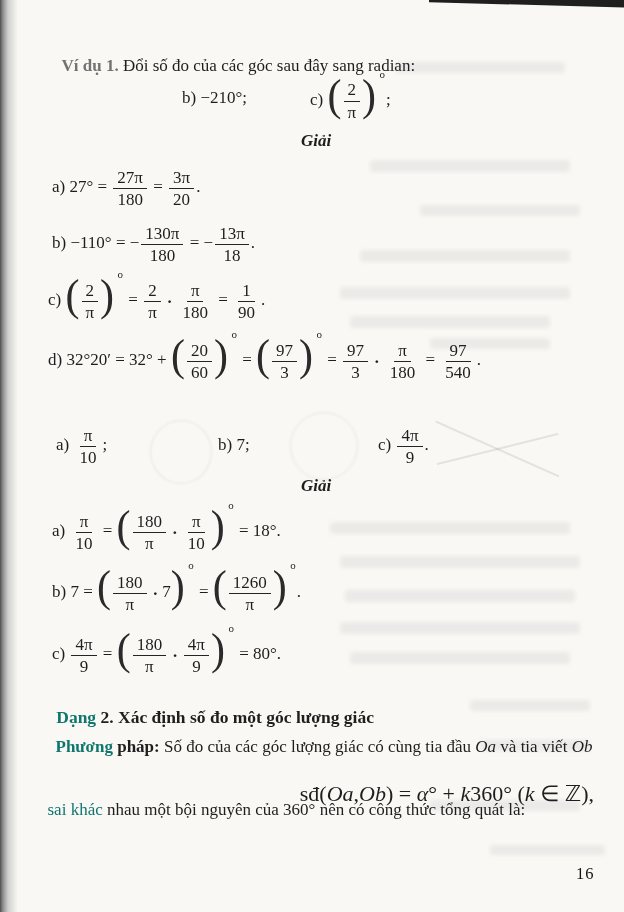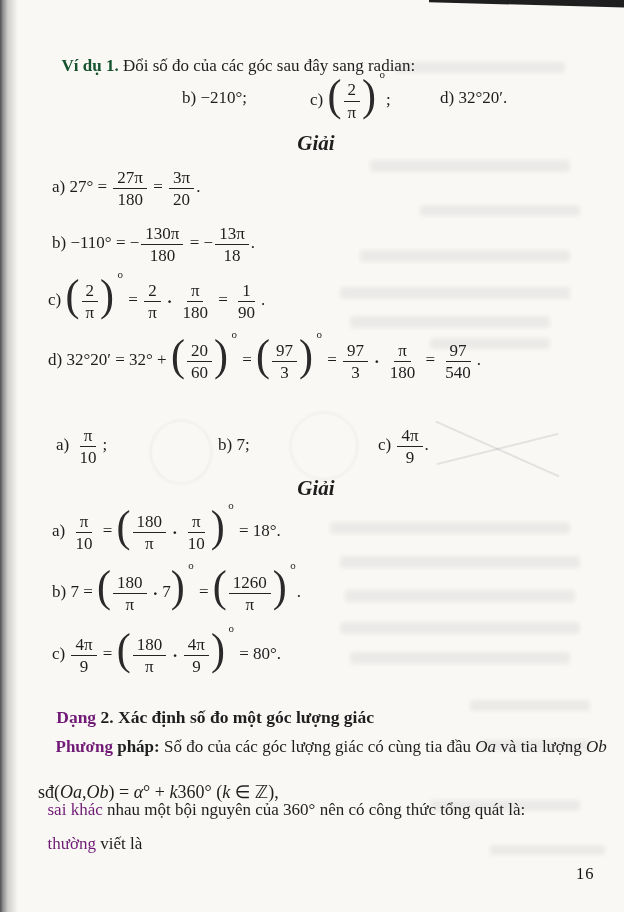--- a/index.html
+++ b/index.html
@@ -5,37 +5,37 @@
   html,body{margin:0;padding:0;background:#e9e8e4;}
   .page{position:relative;width:624px;height:912px;background:#f9f8f5;overflow:hidden;
         font-family:"Liberation Serif",serif;color:#1e1e1e;}
   .gutter{position:absolute;left:0;top:0;bottom:0;width:18px;
           background:linear-gradient(to right,#4f4f53 0px,#8f8f91 3px,#cfcfcd 8px,rgba(249,248,245,0) 18px);}
   .topwedge{position:absolute;top:0;right:0;width:195px;height:10px;background:#0c0c0c;
             clip-path:polygon(0 0,100% 0,100% 75%,0 22%);opacity:.92;}
   .content{position:absolute;left:38px;top:0;width:556px;height:912px;font-size:17px;}
   .tline,.mline{position:absolute;white-space:pre;}
   .h-ex{position:absolute;white-space:pre;}
-  .lbl{font-weight:bold;color:#14532d;}
-  .giai{position:absolute;left:0;width:100%;text-align:center;font-weight:bold;font-style:italic;font-size:21px;}
+  .lbl{font-weight:bold;color:#737373;}
+  .giai{position:absolute;left:0;width:100%;text-align:center;font-weight:bold;font-style:italic;font-size:17px;}
   .bold{font-weight:bold;}
   .bi{font-weight:bold;}
-  .faded{color:#701a75;}
+  .faded{color:#0f766e;}
   .mit{font-style:italic;}
   .frac{display:inline-flex;flex-direction:column;align-items:center;vertical-align:middle;
         margin:0 2px;line-height:1.12;}
   .fn{display:block;padding:0 4px 1px;border-bottom:1.4px solid #242424;}
   .fd{display:block;padding:1px 4px 0;}
   .bpw{position:relative;display:inline-block;vertical-align:middle;}
   .bpw.hs{margin-right:10px;}
   .bp{display:inline-block;font-size:42px;line-height:46px;transform:scaleY(1.06);
       font-family:"Liberation Serif",serif;color:#2a2a2a;}
   .psup{position:absolute;top:-3px;right:-9px;font-size:11px;line-height:1;}
   .mdot{display:inline-block;vertical-align:middle;margin:0 4px;font-weight:bold;line-height:normal;}
-  .formula{position:absolute;left:0;width:100%;text-align:left;white-space:pre;font-size:18px;}
+  .formula{position:absolute;left:0;width:100%;text-align:right;white-space:pre;font-size:22px;}
   .pageno{position:absolute;font-size:16.5px;letter-spacing:1px;color:#141414;}
   .bleed{position:absolute;background:rgba(125,125,130,.11);filter:blur(2px);border-radius:3px;}
   .bleedcirc{position:absolute;border:1.5px solid rgba(130,130,135,.16);border-radius:50%;filter:blur(1px);}
   .bleedline{position:absolute;height:1.5px;background:rgba(130,130,135,.18);filter:blur(.7px);}
 </style>
 </head>
 <body>
 
 <div class="page">
 
@@ -64,21 +64,20 @@
   <div class="bleed" style="left:490px;top:845px;width:115px;height:10px"></div>
 
   <div class="content">
 
     <div class="h-ex" style="top:36px;left:-2px">
       <span class="lbl">Ví dụ 1.</span><span> Đổi số đo của các góc sau đây sang radian:</span>
     </div>
 
     <div class="mline" style="top:72px;left:144px;line-height:52px"><span>b) −210°;</span></div>
     <div class="mline" style="top:72px;left:272px;line-height:52px"><span>c) </span><span class="bpw"><span class="bp">(</span></span><span class="frac"><span class="fn">2</span><span class="fd">π</span></span><span class="bpw hs"><span class="bp">)</span><span class="psup">o</span></span><span>;</span></div>
-    <div class="mline" style="top:72px;left:402px;line-height:52px"><span>d) 32°20′.</span></div>
 
     <div class="giai" style="top:131px">Giải</div>
 
     <div class="mline" style="top:162px;left:14px;line-height:50px"><span>a) 27° = </span><span class="frac"><span class="fn">27π</span><span class="fd">180</span></span><span> = </span><span class="frac"><span class="fn">3π</span><span class="fd">20</span></span><span>.</span></div>
     <div class="mline" style="top:218px;left:14px;line-height:50px"><span>b) −110° = −</span><span class="frac"><span class="fn">130π</span><span class="fd">180</span></span><span> = −</span><span class="frac"><span class="fn">13π</span><span class="fd">18</span></span><span>.</span></div>
     <div class="mline" style="top:272px;left:10px;line-height:54px"><span>c) </span><span class="bpw"><span class="bp">(</span></span><span class="frac"><span class="fn">2</span><span class="fd">π</span></span><span class="bpw hs"><span class="bp">)</span><span class="psup">o</span></span><span> = </span><span class="frac"><span class="fn">2</span><span class="fd">π</span></span><span class="mdot">·</span><span class="frac"><span class="fn">π</span><span class="fd">180</span></span><span> = </span><span class="frac"><span class="fn">1</span><span class="fd">90</span></span><span>.</span></div>
     <div class="mline" style="top:332px;left:10px;line-height:54px"><span>d) 32°20′ = 32° + </span><span class="bpw"><span class="bp">(</span></span><span class="frac"><span class="fn">20</span><span class="fd">60</span></span><span class="bpw hs"><span class="bp">)</span><span class="psup">o</span></span><span> = </span><span class="bpw"><span class="bp">(</span></span><span class="frac"><span class="fn">97</span><span class="fd">3</span></span><span class="bpw hs"><span class="bp">)</span><span class="psup">o</span></span><span> = </span><span class="frac"><span class="fn">97</span><span class="fd">3</span></span><span class="mdot">·</span><span class="frac"><span class="fn">π</span><span class="fd">180</span></span><span> = </span><span class="frac"><span class="fn">97</span><span class="fd">540</span></span><span>.</span></div>
 
 
     <div class="mline" style="top:420px;left:18px;line-height:50px"><span>a) </span><span class="frac"><span class="fn">π</span><span class="fd">10</span></span><span>;</span></div>
@@ -89,28 +88,25 @@
 
     <div class="mline" style="top:503px;left:14px;line-height:54px"><span>a) </span><span class="frac"><span class="fn">π</span><span class="fd">10</span></span><span> = </span><span class="bpw"><span class="bp">(</span></span><span class="frac"><span class="fn">180</span><span class="fd">π</span></span><span class="mdot">·</span><span class="frac"><span class="fn">π</span><span class="fd">10</span></span><span class="bpw hs"><span class="bp">)</span><span class="psup">o</span></span><span> = 18°.</span></div>
     <div class="mline" style="top:563px;left:14px;line-height:58px"><span>b) 7 = </span><span class="bpw"><span class="bp">(</span></span><span class="frac"><span class="fn">180</span><span class="fd">π</span></span><span class="mdot">·</span><span>7</span><span class="bpw hs"><span class="bp">)</span><span class="psup">o</span></span><span> = </span><span class="bpw"><span class="bp">(</span></span><span class="frac"><span class="fn">1260</span><span class="fd">π</span></span><span class="bpw hs"><span class="bp">)</span><span class="psup">o</span></span><span>.</span></div>
     <div class="mline" style="top:626px;left:14px;line-height:54px"><span>c) </span><span class="frac"><span class="fn">4π</span><span class="fd">9</span></span><span> = </span><span class="bpw"><span class="bp">(</span></span><span class="frac"><span class="fn">180</span><span class="fd">π</span></span><span class="mdot">·</span><span class="frac"><span class="fn">4π</span><span class="fd">9</span></span><span class="bpw hs"><span class="bp">)</span><span class="psup">o</span></span><span> = 80°.</span></div>
 
     <div class="tline bold" style="top:686px;left:-8px;font-size:17.5px">
       <span class="faded">Dạng</span><span> 2. Xác định số đo một góc lượng giác</span>
     </div>
 
     <div class="tline" style="top:717px;left:-8px">
-      <span class="bi faded">Phương</span><span class="bi"> pháp:</span><span><span> Số đo của các góc lượng giác có cùng tia đầu </span><span class="mit">Oa</span><span> và tia lượng </span><span class="mit">Ob</span></span>
+      <span class="bi faded">Phương</span><span class="bi"> pháp:</span><span><span> Số đo của các góc lượng giác có cùng tia đầu </span><span class="mit">Oa</span><span> và tia viết </span><span class="mit">Ob</span></span>
     </div>
 
     <div class="tline" style="top:780px;left:-16px">
       <span class="faded">sai khác</span><span> nhau một bội nguyên của 360° nên có công thức tổng quát là:</span>
     </div>
 
     <div class="formula" style="top:781px"><span>sđ(</span><span class="mit">Oa</span><span>,</span><span class="mit">Ob</span><span>) = </span><span class="mit">α</span><span>° + </span><span class="mit">k</span><span>360° (</span><span class="mit">k</span><span> ∈ ℤ),</span></div>
 
-    <div class="tline" style="top:814px;left:-16px">
-      <span class="faded">thường</span><span> viết là</span>
-    </div>
   </div>
 
   <div class="pageno" style="left:576px;top:864px">16</div>
 </div>
 
 </body></html>

